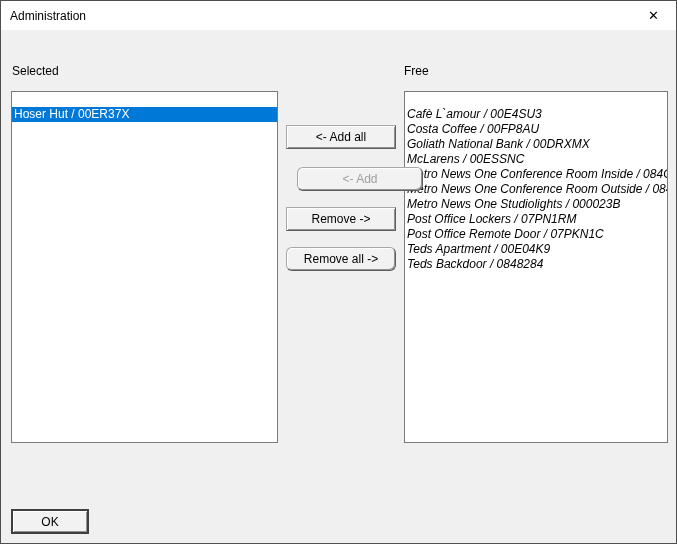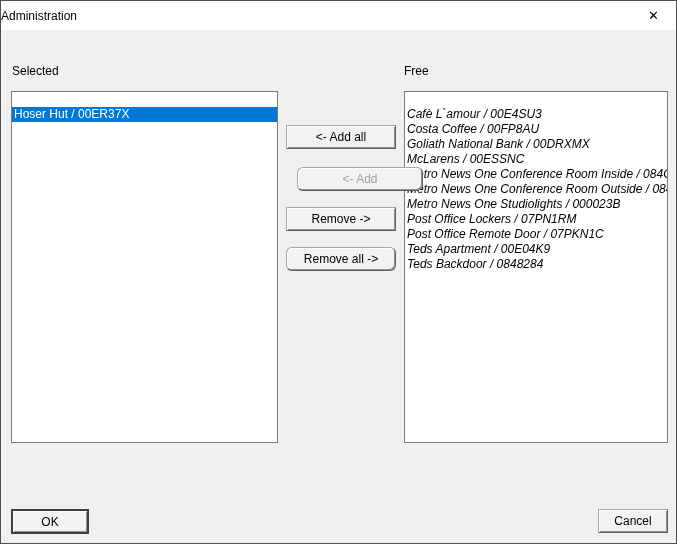--- a/index.html
+++ b/index.html
@@ -17,20 +17,21 @@
     background: #f0f0f0;
     overflow: hidden;
   }
   .titlebar {
     height: 29px;
     background: #ffffff;
     display: flex;
     align-items: center;
   }
   .titlebar .title {
+    padding-left: 9px;
     font-size: 12px;
     color: #000;
   }
   .close-btn {
     margin-left: auto;
     width: 45px;
     height: 100%;
     display: flex;
     align-items: center;
     justify-content: center;
@@ -125,15 +126,14 @@
       <div class="list-item">Teds Apartment / 00E04K9</div>
       <div class="list-item">Teds Backdoor / 0848284</div>
     </div>
 
   <button class="btn" id="btn-add-all">&lt;- Add all</button>
   <button class="btn" id="btn-add" disabled="">&lt;- Add</button>
   <button class="btn" id="btn-remove">Remove -&gt;</button>
   <button class="btn" id="btn-remove-all">Remove all -&gt;</button>
 
   <button class="btn btn-default" id="btn-ok">OK</button>
-  <button class="btn" id="btn-cancel">Cancel</button>
 
 </div>
 
 </body></html>

